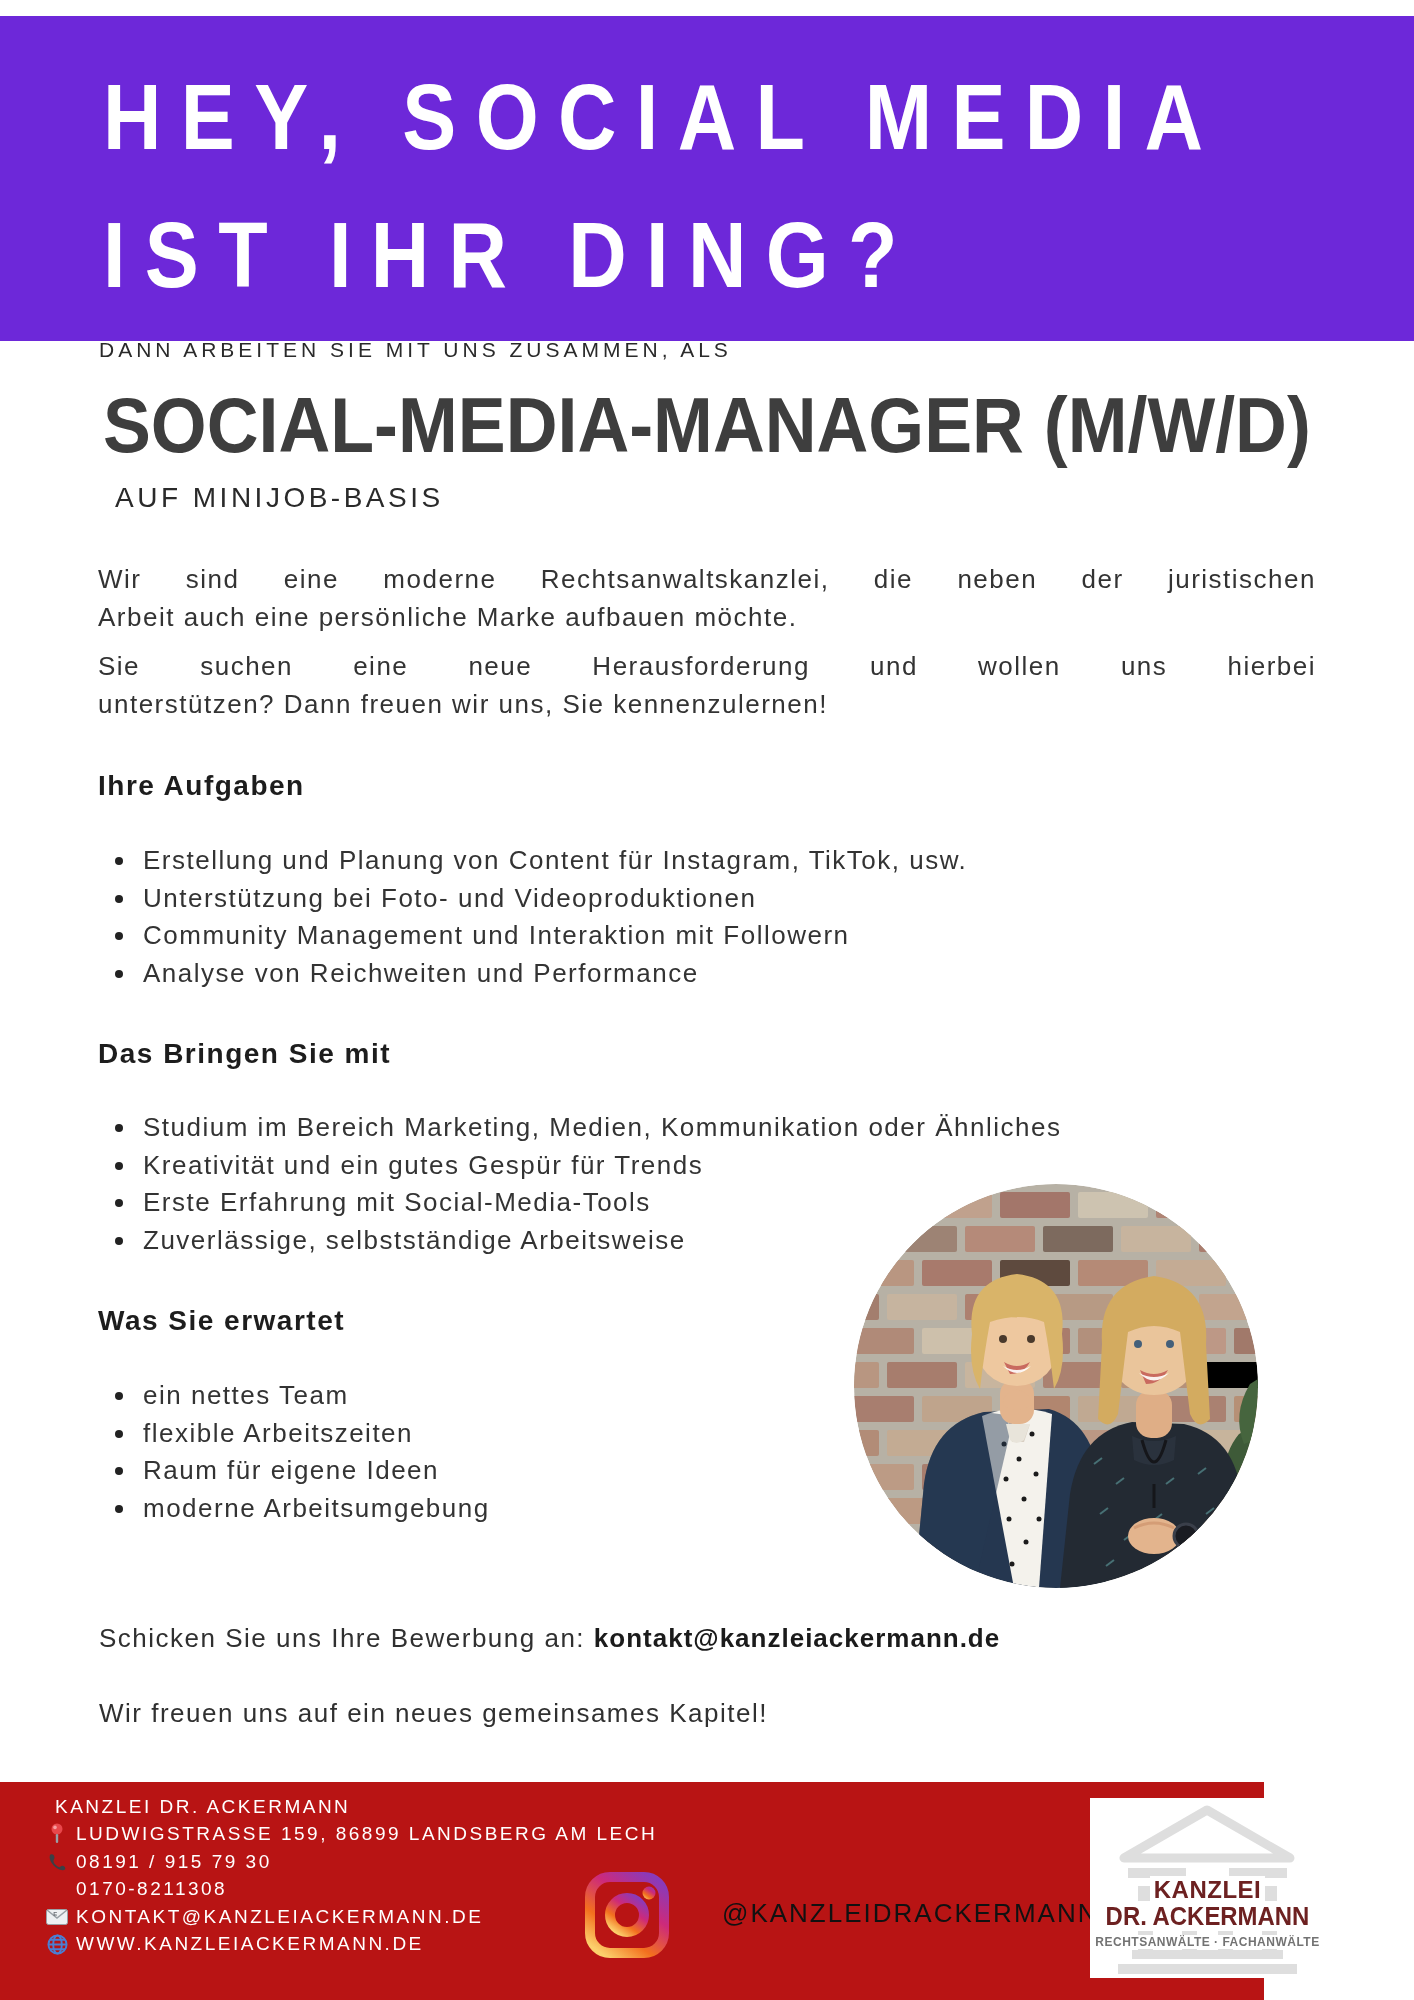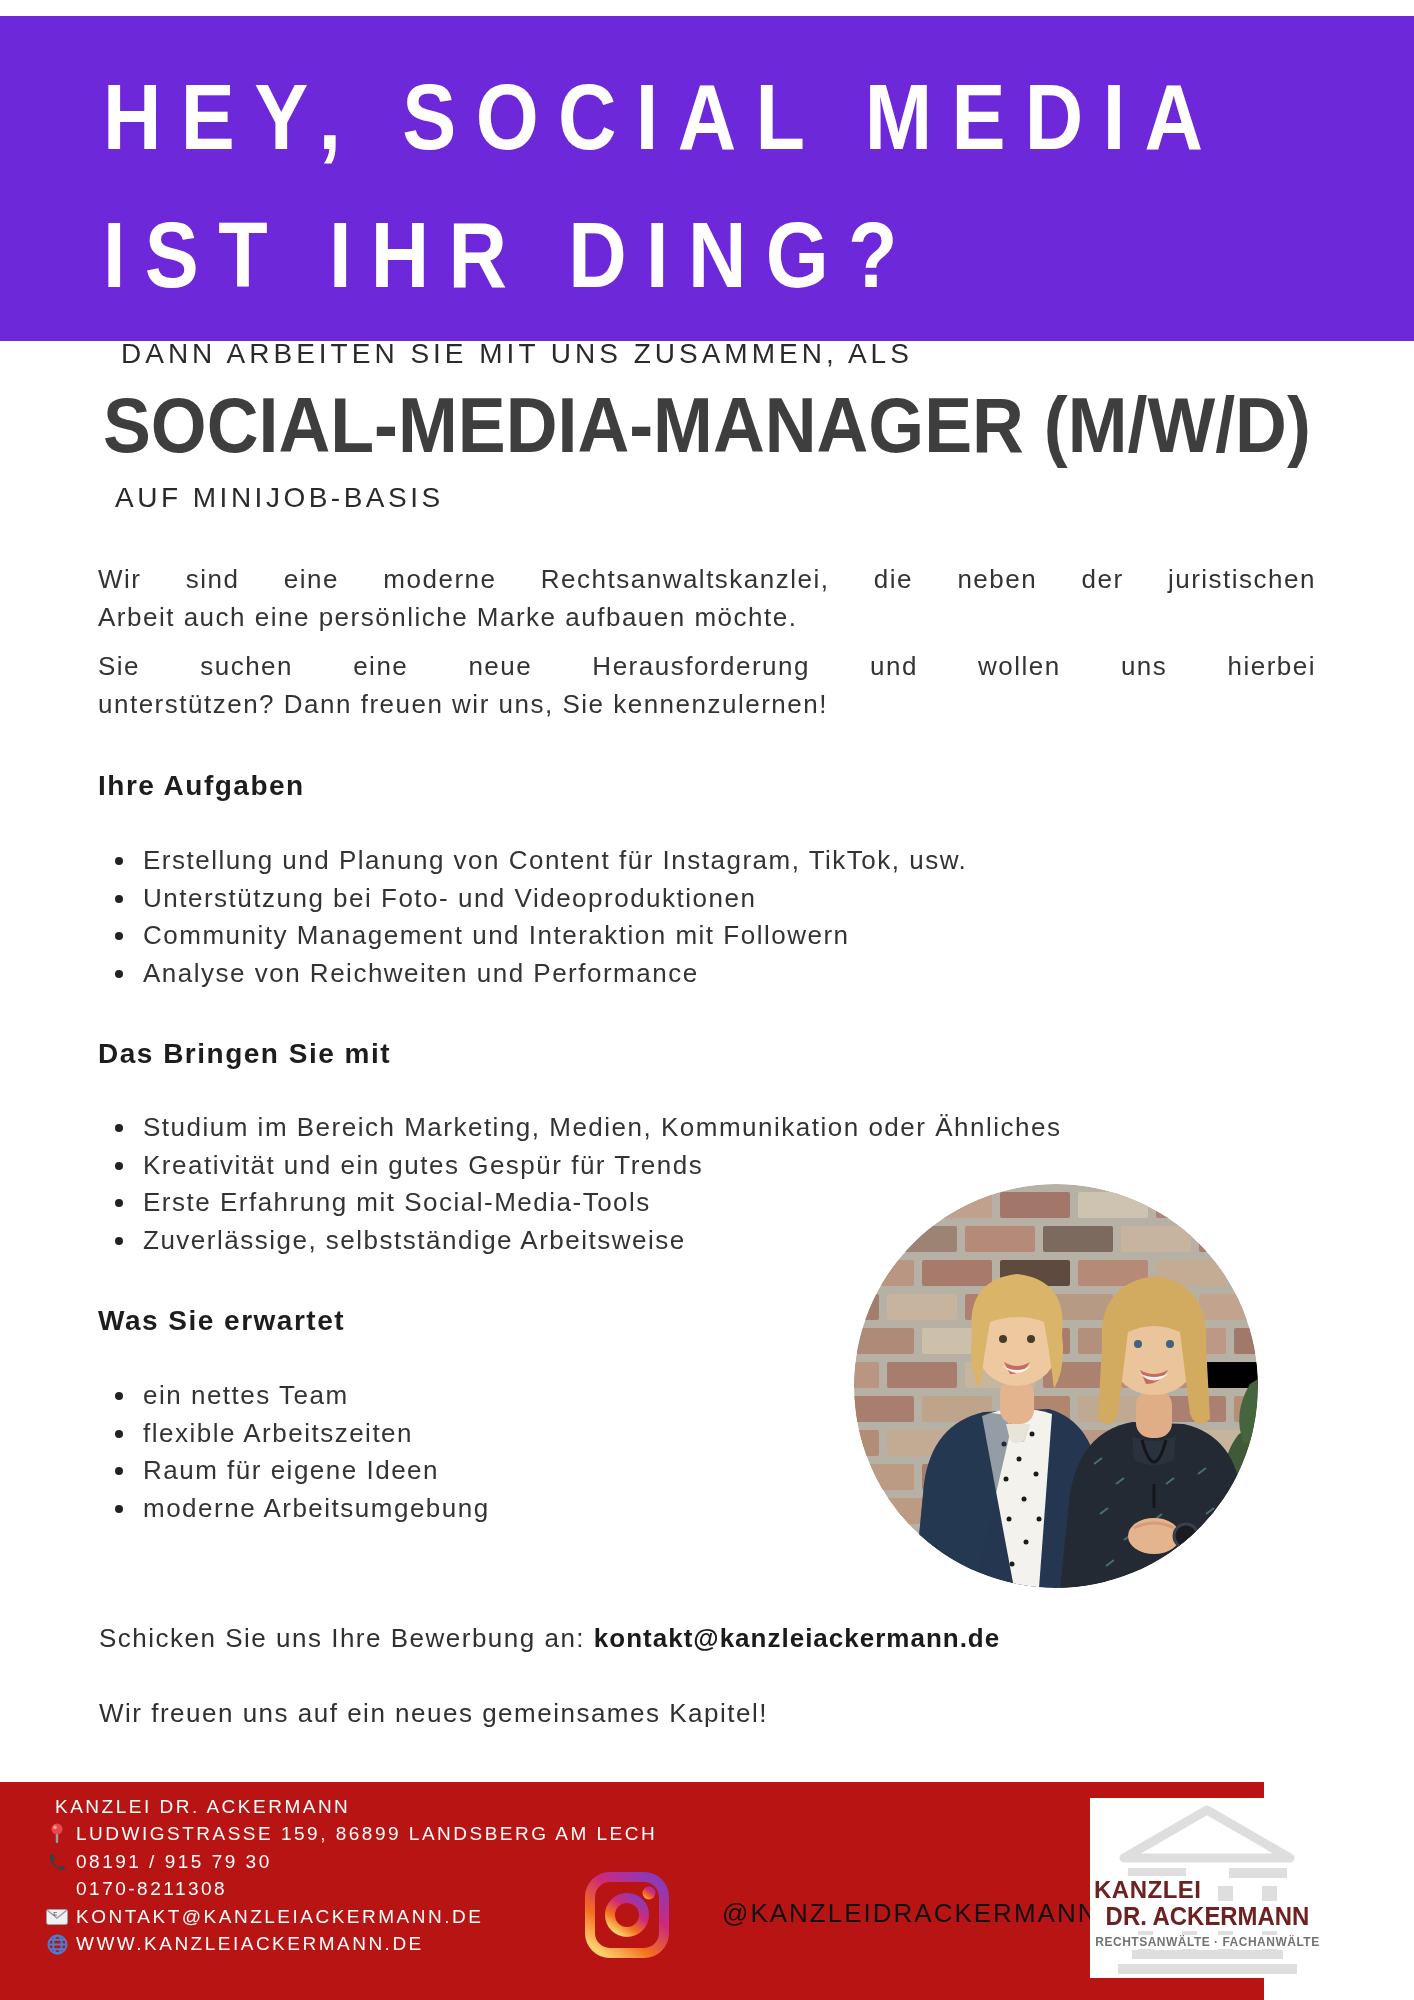--- a/index.html
+++ b/index.html
@@ -12,22 +12,22 @@
   .red-band{position:absolute;left:0;top:16px;width:1414px;height:325px;background:#6d28d9;}
   .head-line{
     position:absolute;left:103px;color:#ffffff;font-weight:bold;
     font-size:92px;line-height:1;letter-spacing:22px;white-space:nowrap;
     transform:scaleX(0.88);transform-origin:0 50%;
   }
   .head-line.l1{top:55px;}
   .head-line.l2{top:193px;}
   
   .kicker{
-    position:absolute;left:121px;top:338px;color:#2a2a2a;
-    font-size:28px;letter-spacing:4px;white-space:nowrap;
+    position:absolute;left:99px;top:338px;color:#2a2a2a;
+    font-size:21px;letter-spacing:4px;white-space:nowrap;
   }
   .job-title{
     position:absolute;left:103px;top:386px;color:#3E3E3E;font-weight:bold;
     font-size:78px;line-height:1;letter-spacing:0;white-space:nowrap;
     transform:scaleX(0.92);transform-origin:0 50%;
   }
   .basis{
     position:absolute;left:115px;top:482px;color:#2a2a2a;
     font-size:28px;letter-spacing:3.5px;white-space:nowrap;
   }
@@ -65,21 +65,21 @@
   .f-row{display:flex;align-items:center;height:27.5px;color:#ffffff;
     font-size:19px;letter-spacing:2.5px;white-space:nowrap;}
   .f-row .ic{width:24px;height:22px;margin-right:7px;flex:0 0 24px;display:flex;align-items:center;justify-content:center;}
   .f-row.noicon{margin-left:10px;}
   .f-row.indent .ic{visibility:hidden;}
   .insta{position:absolute;left:585px;top:90px;width:84px;height:86px;}
   .handle{position:absolute;left:722px;top:116px;color:#111111;font-size:26px;
     letter-spacing:2px;white-space:nowrap;}
   .logo-card{position:absolute;left:1090px;top:16px;width:235px;height:180px;background:#ffffff;overflow:hidden;}
   .logo-card .bsvg{position:absolute;left:0;top:0;}
-  .logo-t1{position:absolute;left:0;top:78px;width:235px;
+  .logo-t1{position:absolute;left:0;top:78px;width:235px;text-align:center;
     color:#6D2121;font-weight:bold;font-size:24px;letter-spacing:0.5px;}
   .logo-t1 span{background:#ffffff;padding:0 4px;}
   .logo-t2{position:absolute;left:0;top:103px;width:235px;text-align:center;
     color:#6D2121;font-weight:bold;font-size:26px;letter-spacing:0px;
     transform:scaleX(0.92);transform-origin:50% 50%;}
   .logo-t2 span{background:#ffffff;padding:0 2px;}
   .logo-t3{position:absolute;left:0;top:137px;width:235px;text-align:center;
     color:#737373;font-weight:bold;font-size:12px;letter-spacing:0.5px;}
   .logo-t3 span{background:#ffffff;padding:0 3px;}
 </style>

